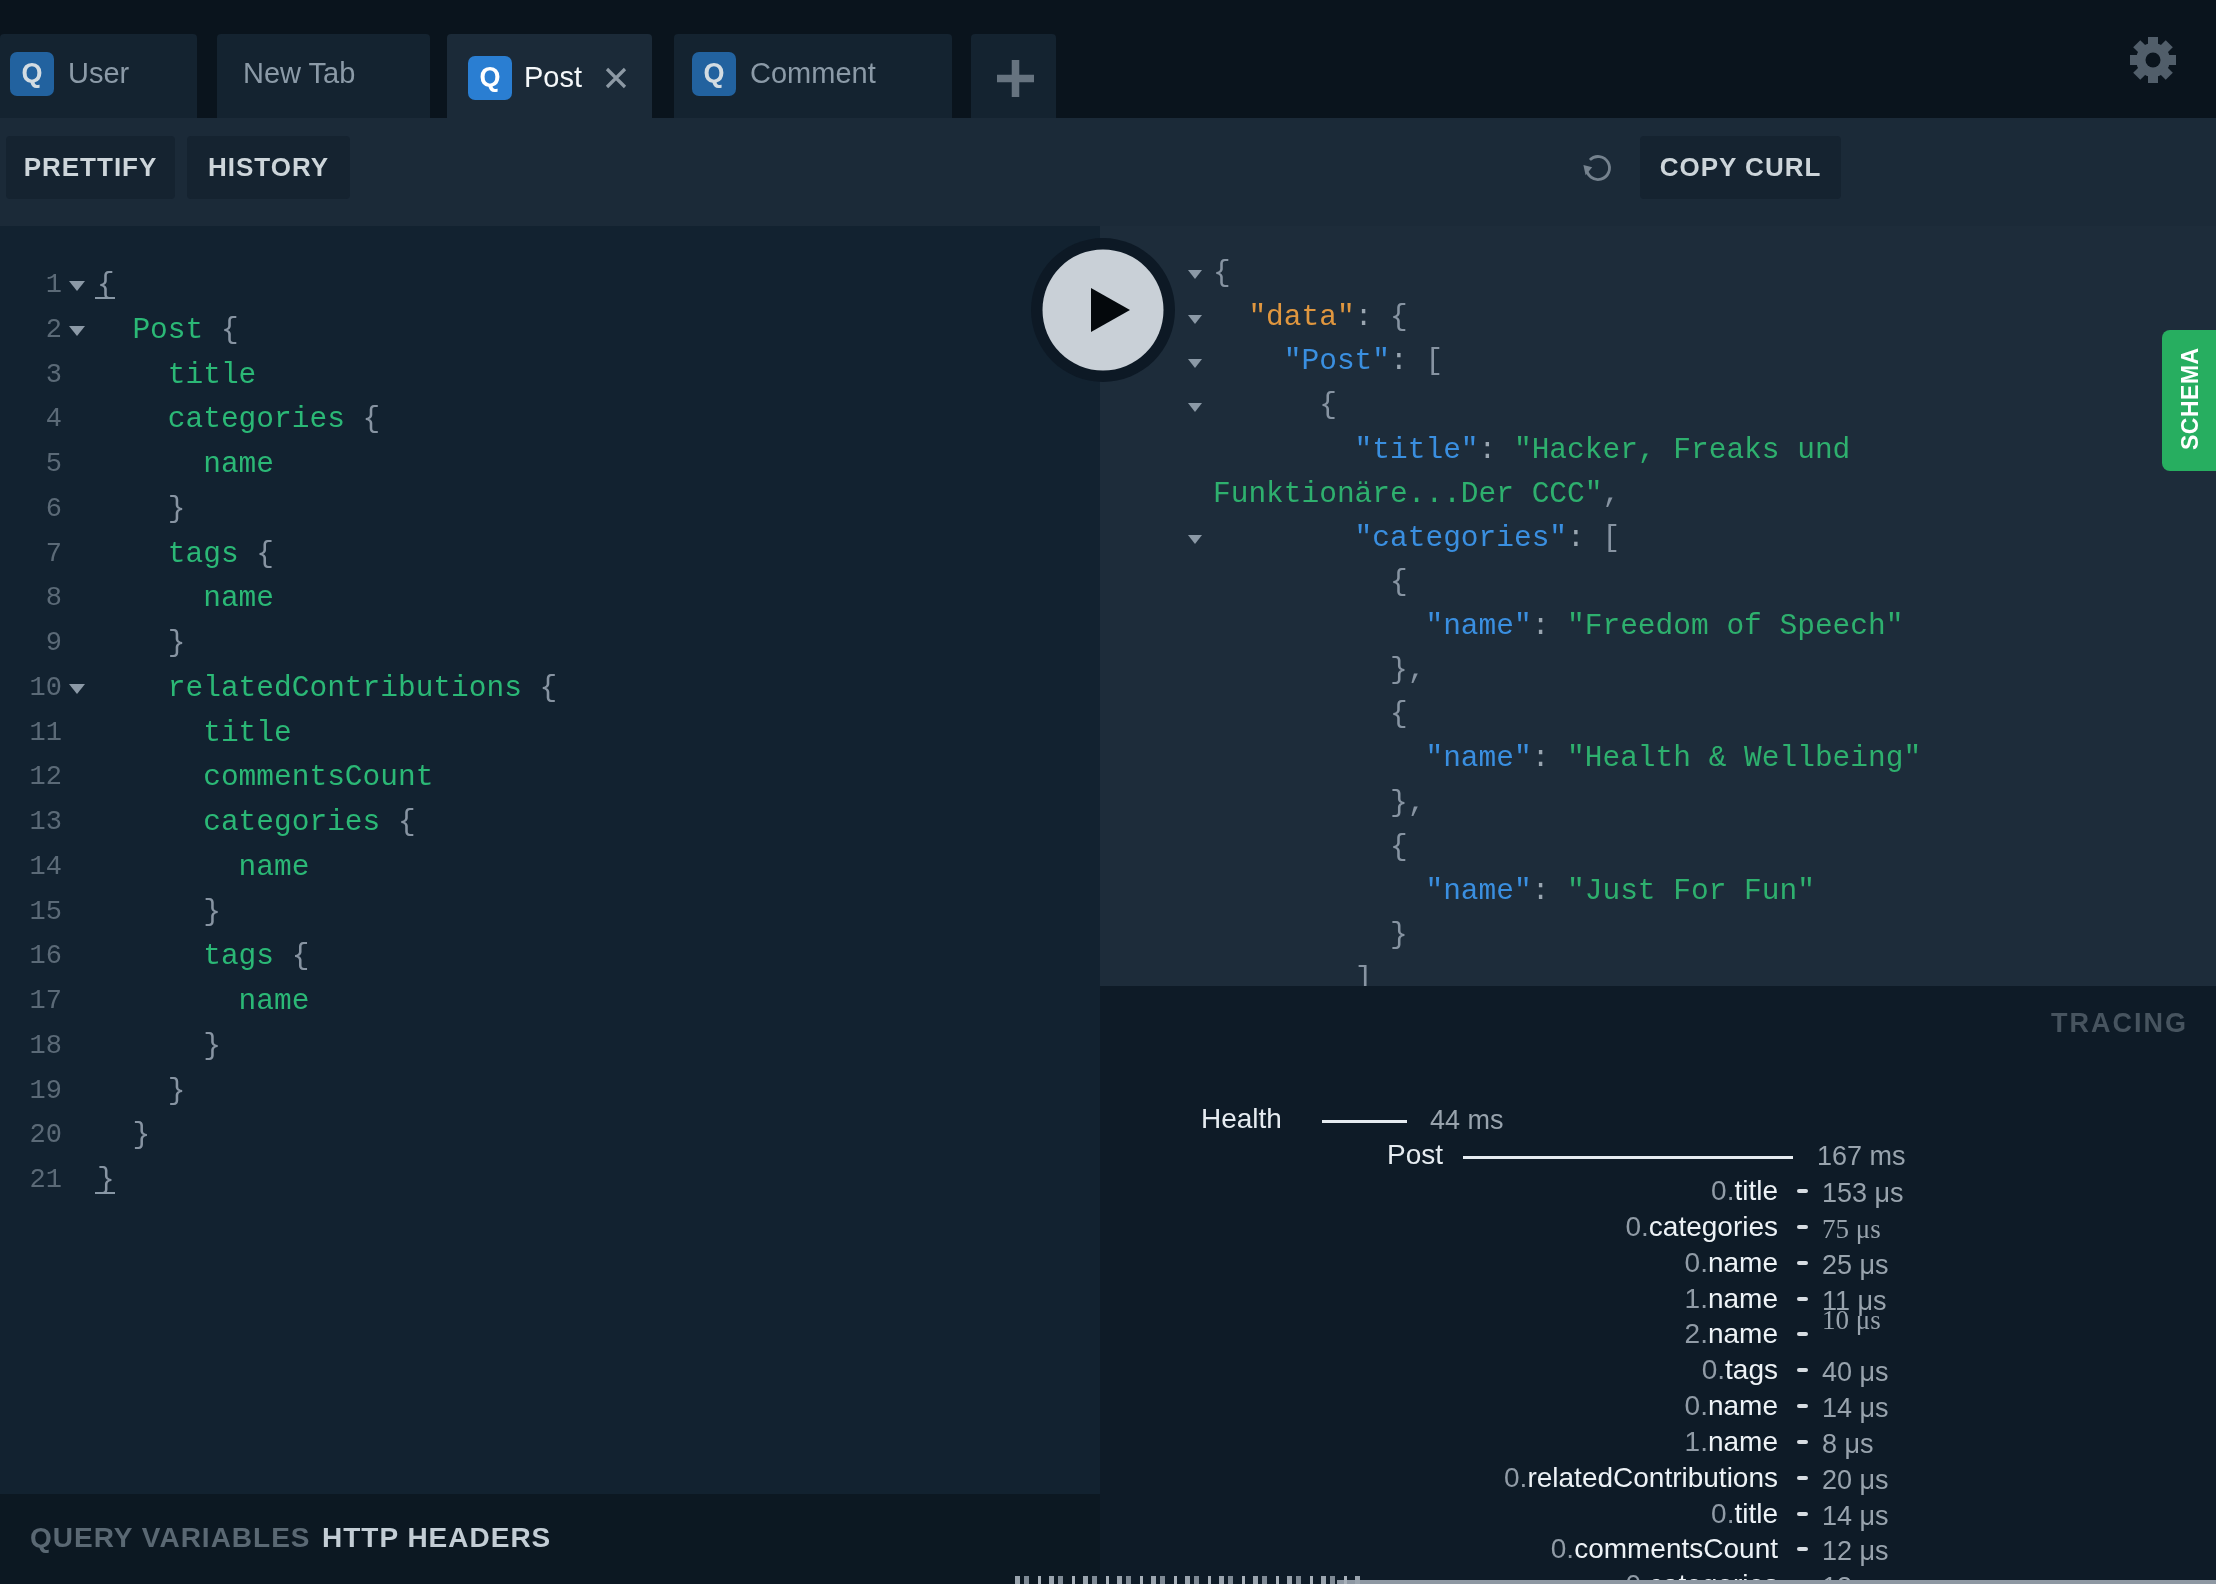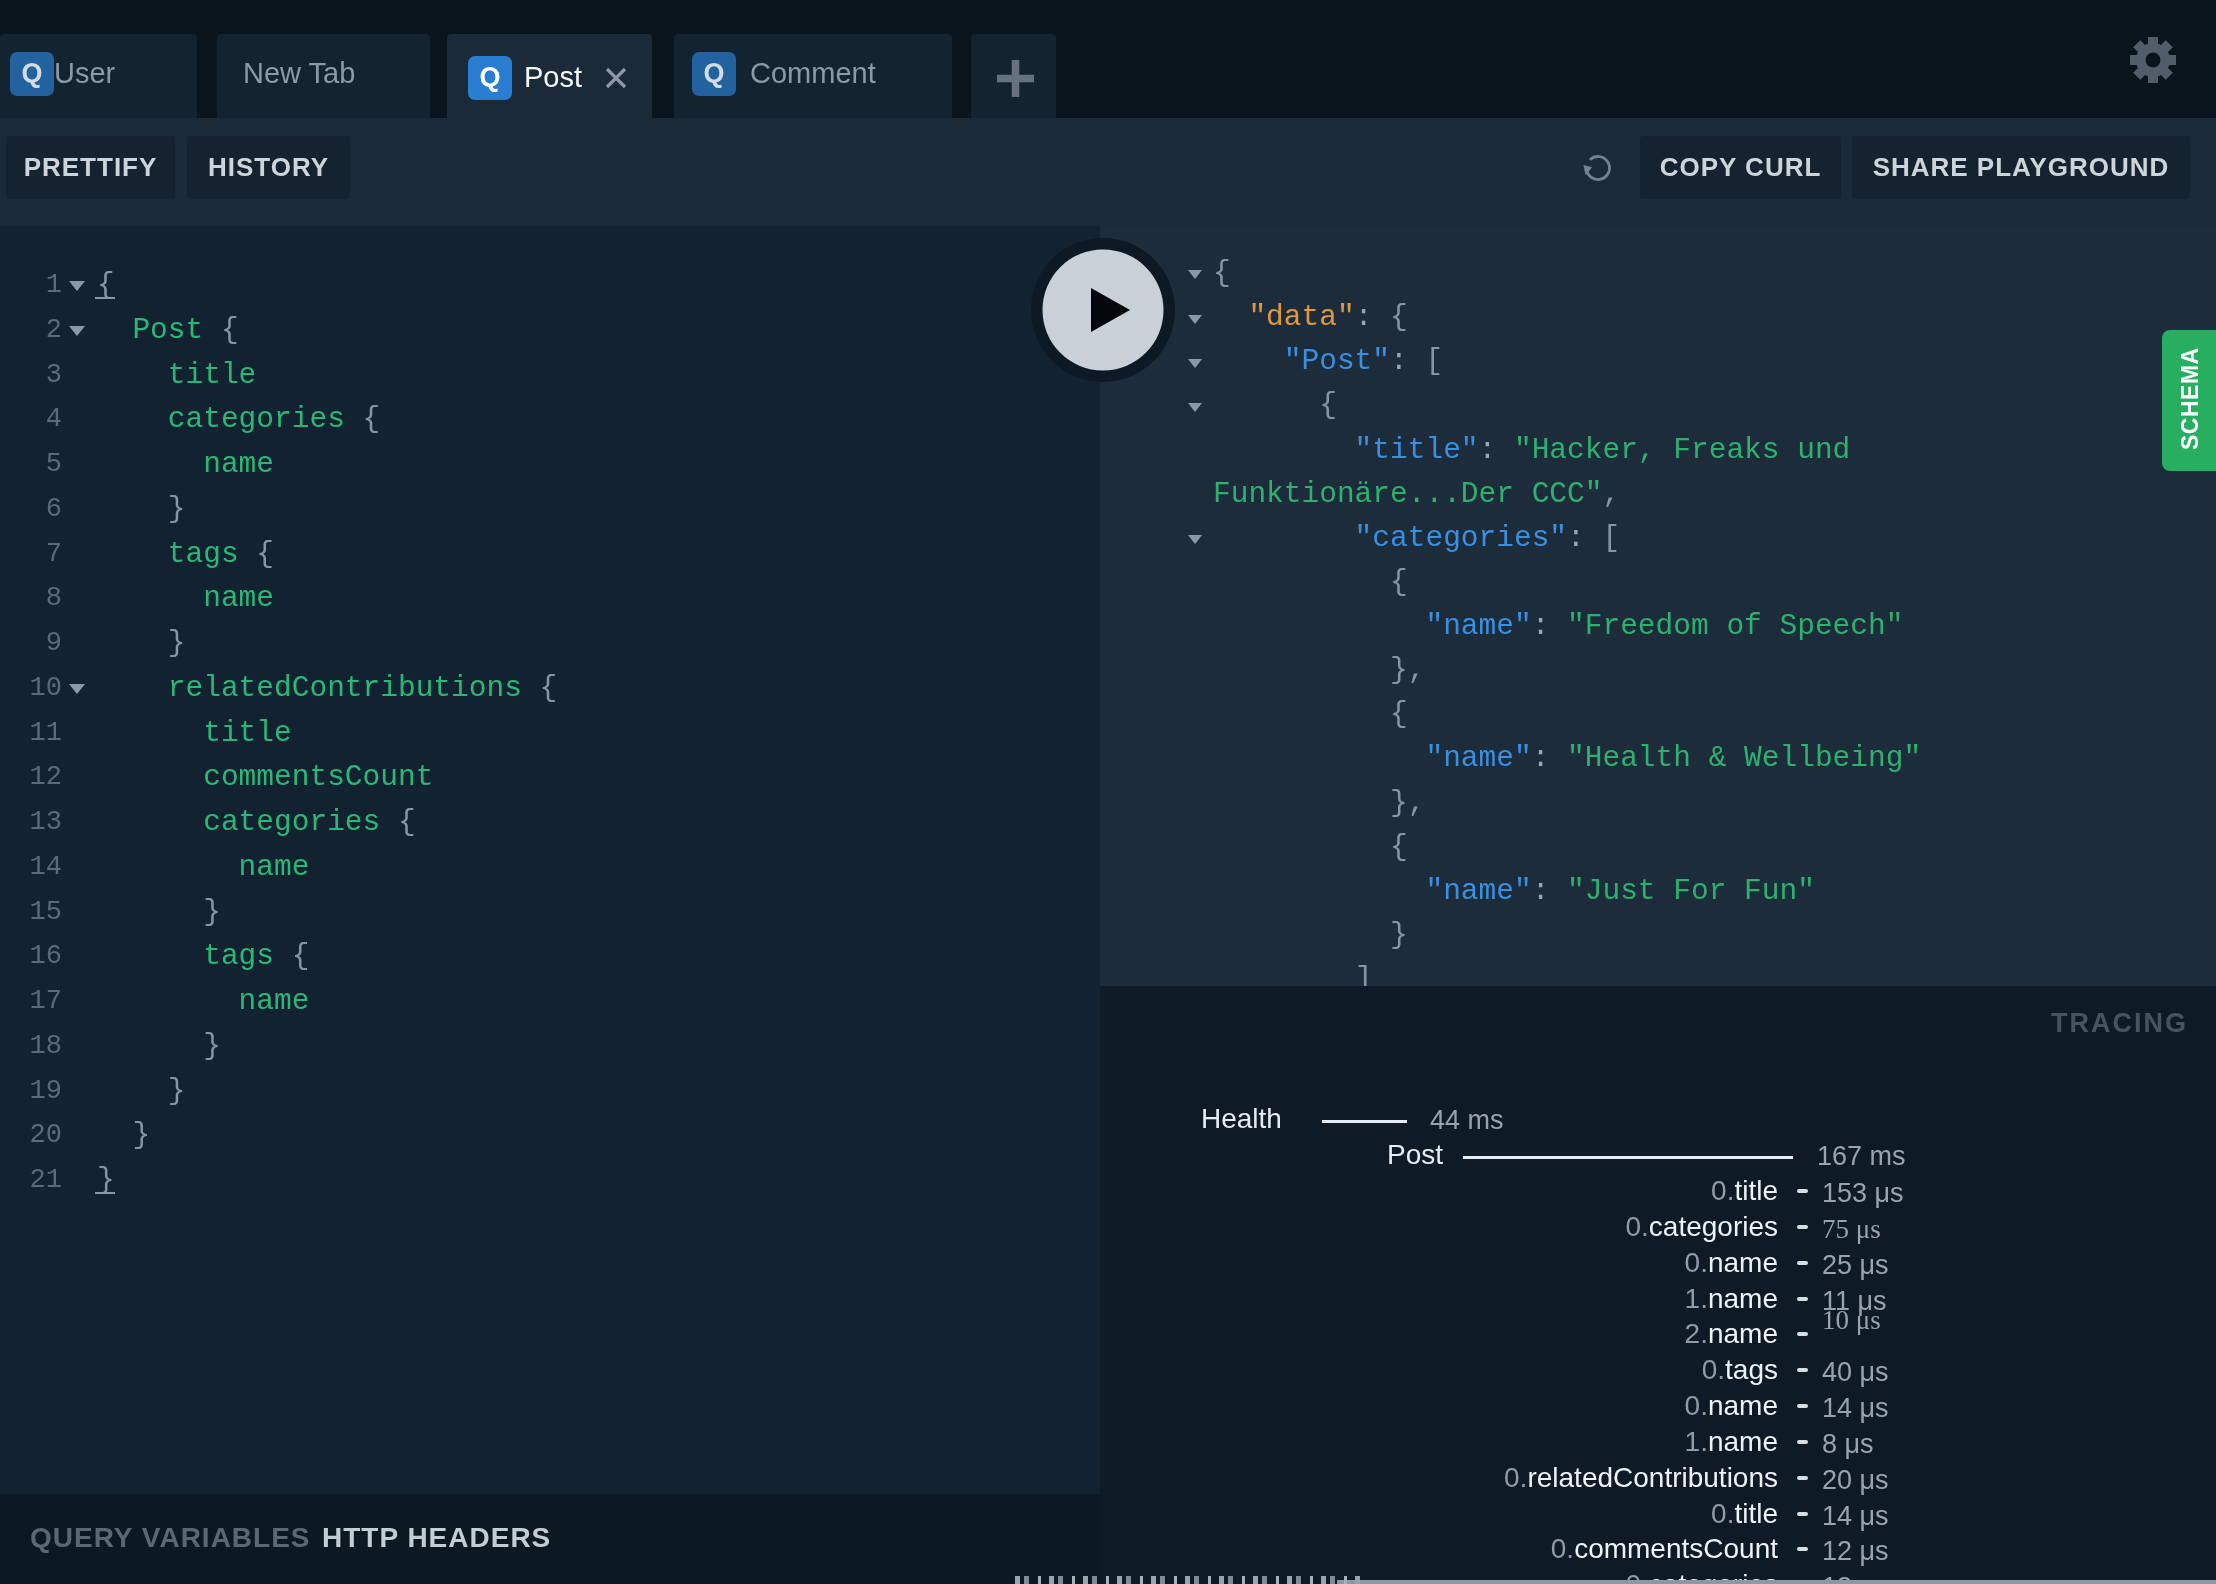--- a/index.html
+++ b/index.html
@@ -51,21 +51,21 @@
   #schematab { left:2162px; top:330px; width:54px; height:141px; background:#27ae60; border-radius:8px 0 0 8px; }
 </style>
 </head>
 <body>
 <div id="app">
   <div id="topstrip" class="abs"></div>
   <div id="toolbar" class="abs"></div>
 
   <div class="tab abs" style="left:0; width:197px;">
       <span class="qbadge" style="margin-left:10px;">Q</span>
-      <span style="margin-left:0;">User</span>
+      <span style="margin-left:14px;">User</span>
     </div>
   <div class="tab abs" style="left:217px; width:213px;">
       <span style="margin-left:26px;">New Tab</span>
     </div>
   <div class="tab active abs" style="left:447px; width:205px; color:#f4f7f9;">
       <span class="qbadge act" style="margin-left:21px;">Q</span>
       <span style="margin-left:12px;">Post</span>
     <svg style="margin-left:22px;" width="24" height="24" viewBox="0 0 24 24">
         <path d="M3 3 L21 21 M21 3 L3 21" stroke="#8d99a4" stroke-width="3.2"></path>
       </svg>
@@ -110,21 +110,20 @@
     <circle r="7.5" fill="#0a141d"></circle>
   </svg>
 
   <div class="tbtn abs" style="left:6px; width:169px;">PRETTIFY</div>
   <div class="tbtn abs" style="left:187px; width:163px;">HISTORY</div>
   <svg class="abs" style="left:1581px; top:152px;" width="34" height="32" viewBox="0 0 34 32">
     <path d="M 8.87 7.87 A 11.5 11.5 0 1 1 5.5 16" fill="none" stroke="#75828e" stroke-width="2.8"></path>
     <polygon points="4.6,23.2 2.4,12.9 11.2,15.3" fill="#75828e"></polygon>
   </svg>
   <div class="tbtn abtn abs" style="left:1640px; width:201px;">COPY CURL</div>
-  <div class="tbtn abs" style="left:1852px; width:338px;">SHARE PLAYGROUND</div>
 
   <div id="leftpane" class="abs"></div>
   <div id="leftbottom" class="abs"></div>
   <pre id="gutter" class="abs">1
 2
 3
 4
 5
 6
 7

